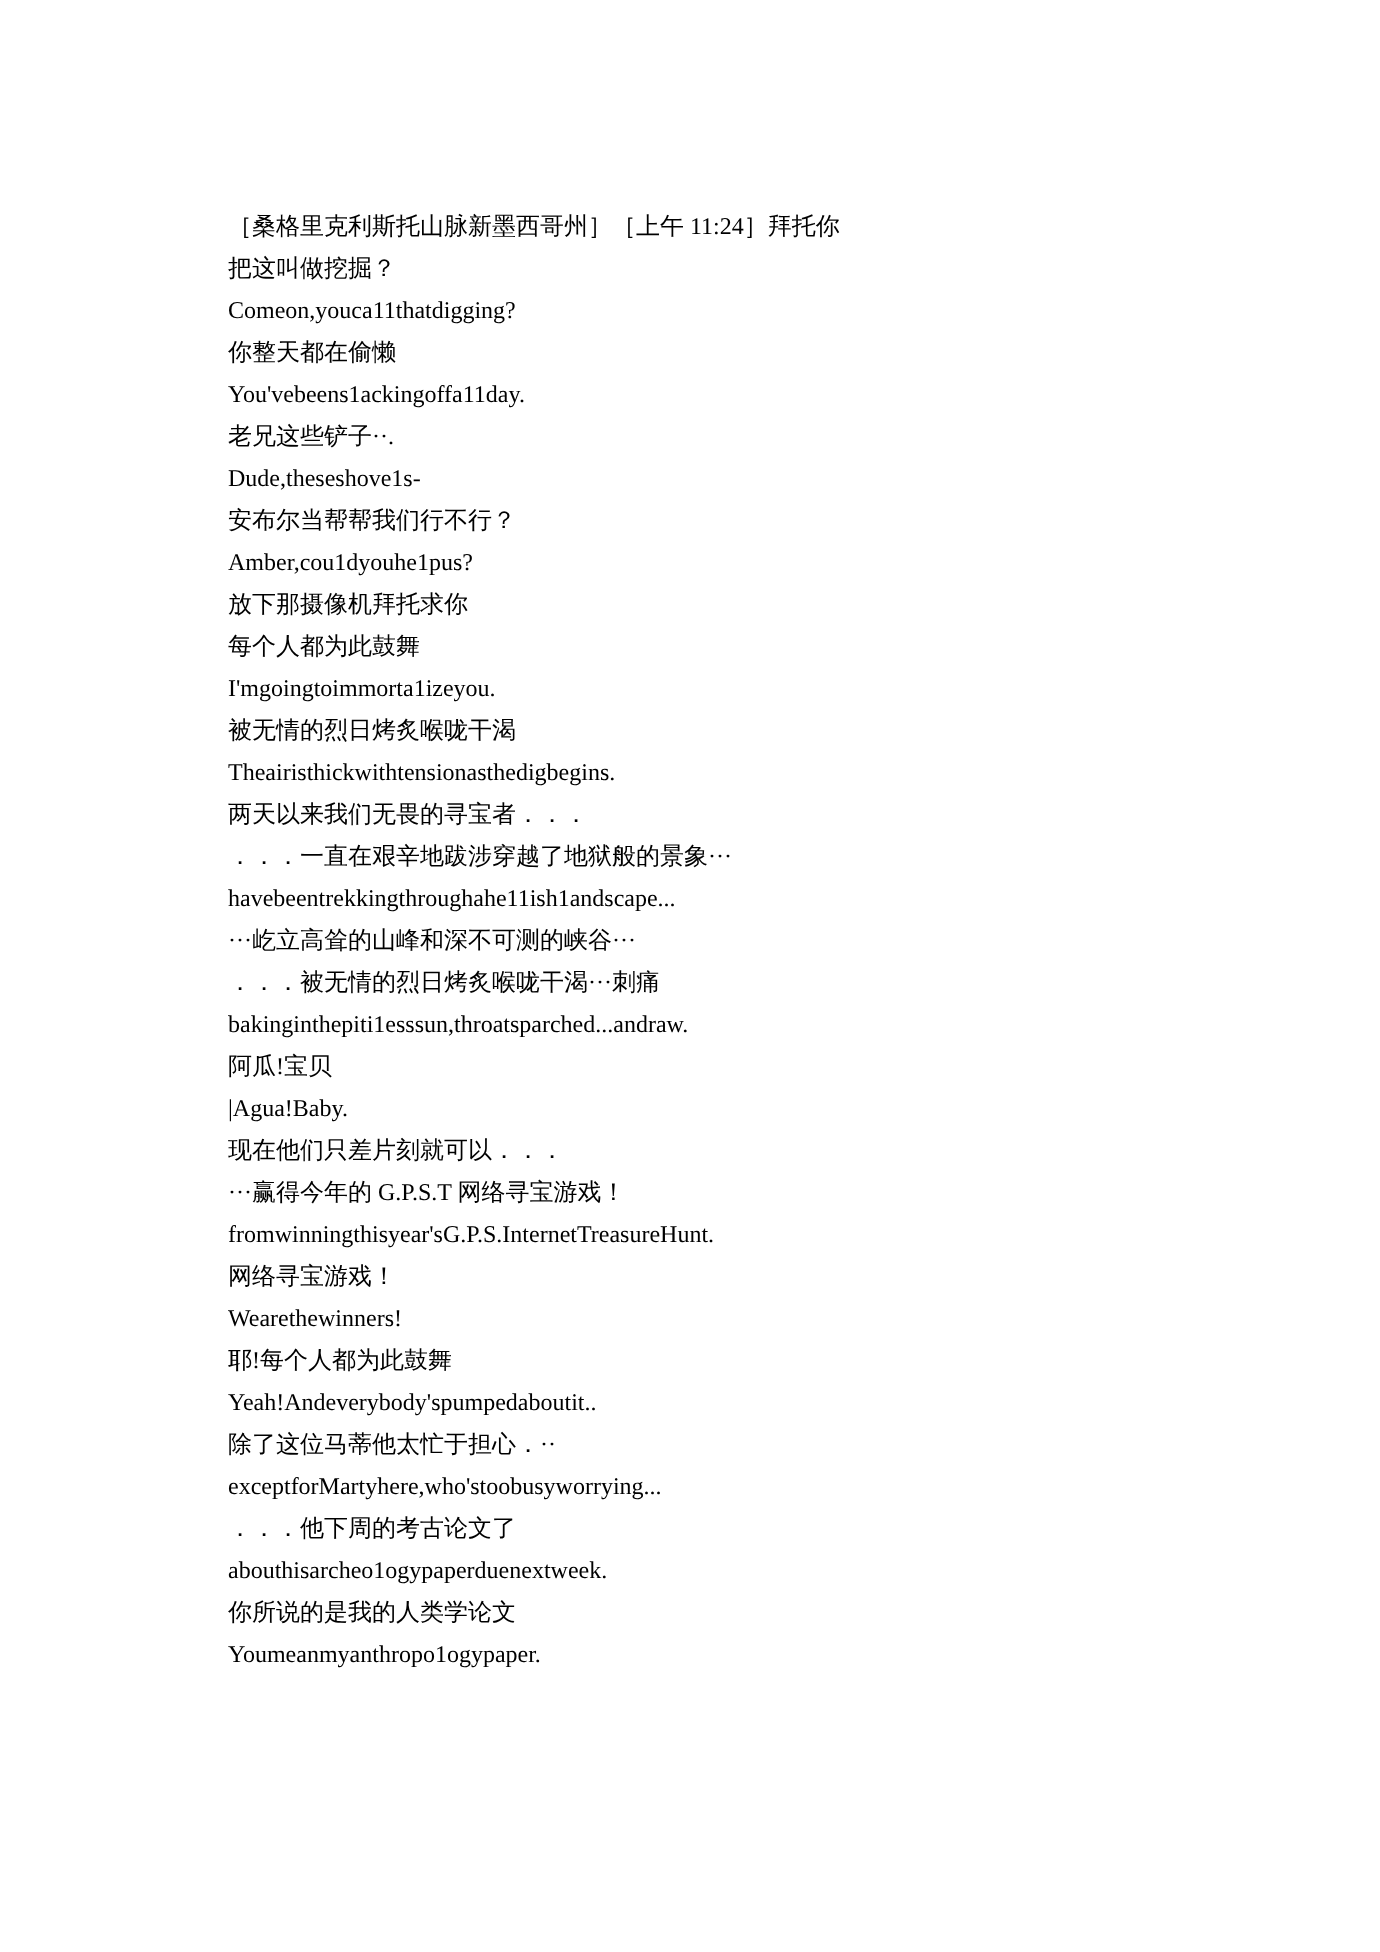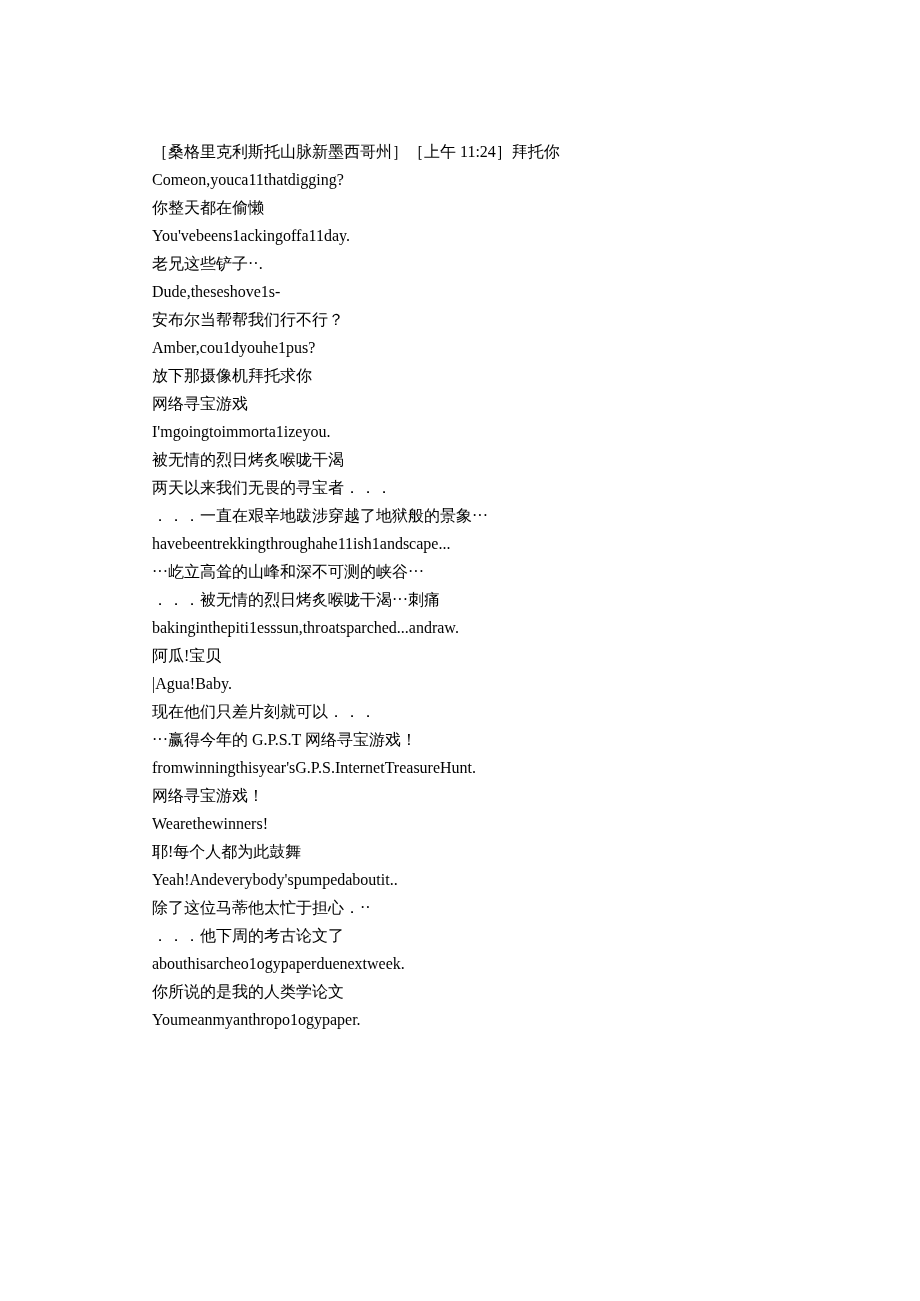--- a/index.html
+++ b/index.html
@@ -21,45 +21,48 @@
     white-space: pre-wrap;
     word-break: break-all;
   }
 </style>
 </head>
 <body>
 
 <div class="page">
   <div id="content">
       <div class="line">［桑格里克利斯托山脉新墨西哥州］［上午 11:24］拜托你</div>
+      <div class="line">把这叫做挖掘？</div>
       <div class="line">Comeon,youca11thatdigging?</div>
       <div class="line">你整天都在偷懒</div>
       <div class="line">You'vebeens1ackingoffa11day.</div>
       <div class="line">老兄这些铲子··.</div>
       <div class="line">Dude,theseshove1s-</div>
       <div class="line">安布尔当帮帮我们行不行？</div>
       <div class="line">Amber,cou1dyouhe1pus?</div>
       <div class="line">放下那摄像机拜托求你</div>
-      <div class="line">网络寻宝游戏</div>
+      <div class="line">每个人都为此鼓舞</div>
       <div class="line">I'mgoingtoimmorta1izeyou.</div>
       <div class="line">被无情的烈日烤炙喉咙干渴</div>
+      <div class="line">Theairisthickwithtensionasthedigbegins.</div>
       <div class="line">两天以来我们无畏的寻宝者．．．</div>
       <div class="line">．．．一直在艰辛地跋涉穿越了地狱般的景象···</div>
       <div class="line">havebeentrekkingthroughahe11ish1andscape...</div>
       <div class="line">···屹立高耸的山峰和深不可测的峡谷···</div>
       <div class="line">．．．被无情的烈日烤炙喉咙干渴···刺痛</div>
       <div class="line">bakinginthepiti1esssun,throatsparched...andraw.</div>
       <div class="line">阿瓜!宝贝</div>
       <div class="line">|Agua!Baby.</div>
       <div class="line">现在他们只差片刻就可以．．．</div>
       <div class="line">···赢得今年的 G.P.S.T 网络寻宝游戏！</div>
       <div class="line">fromwinningthisyear'sG.P.S.InternetTreasureHunt.</div>
       <div class="line">网络寻宝游戏！</div>
       <div class="line">Wearethewinners!</div>
       <div class="line">耶!每个人都为此鼓舞</div>
       <div class="line">Yeah!Andeverybody'spumpedaboutit..</div>
       <div class="line">除了这位马蒂他太忙于担心．··</div>
+      <div class="line">exceptforMartyhere,who'stoobusyworrying...</div>
       <div class="line">．．．他下周的考古论文了</div>
       <div class="line">abouthisarcheo1ogypaperduenextweek.</div>
       <div class="line">你所说的是我的人类学论文</div>
       <div class="line">Youmeanmyanthropo1ogypaper.</div>
     </div>
 </div>
 
 </body></html>

